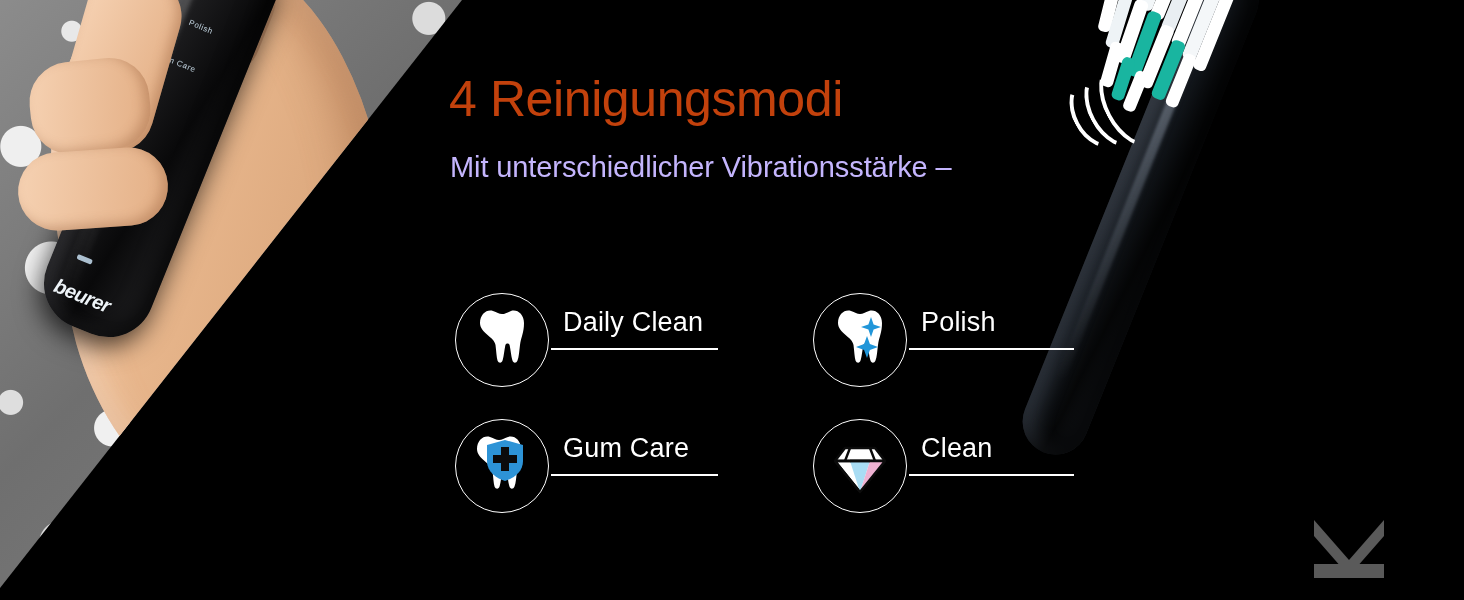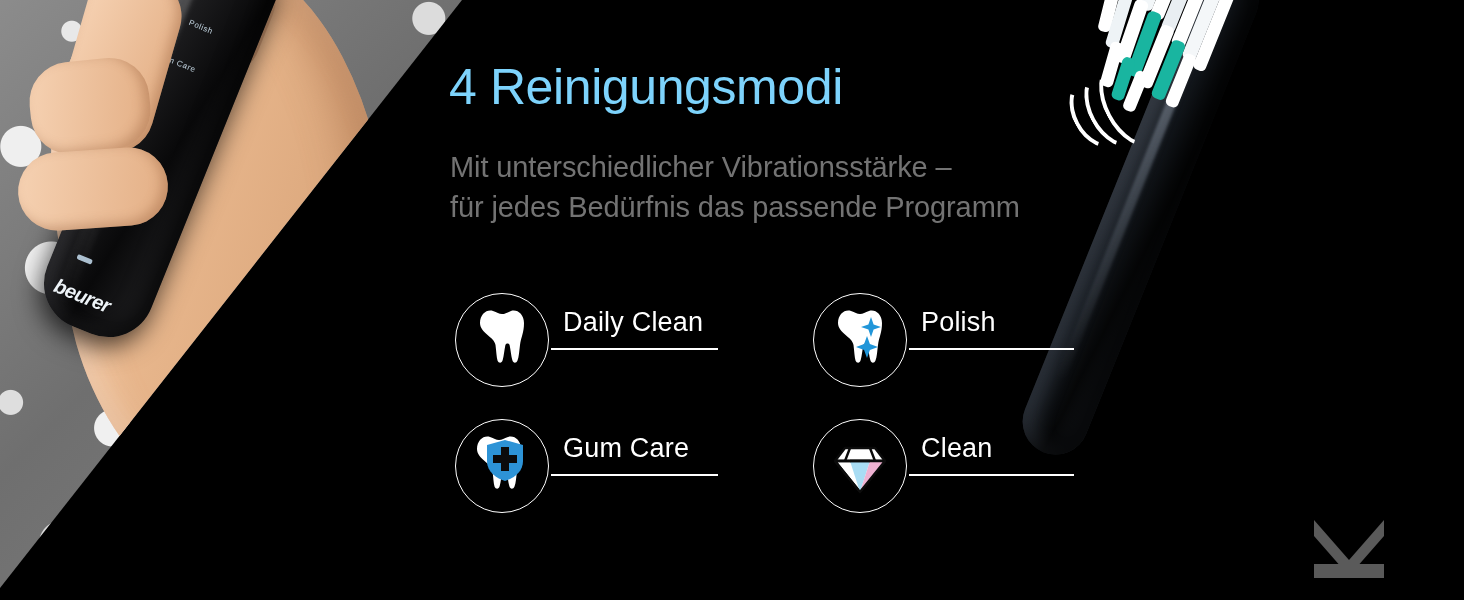--- a/index.html
+++ b/index.html
@@ -123,27 +123,27 @@
     position:absolute;border:4px solid #ffffff;border-radius:50%;
     border-right-color:transparent;border-top-color:transparent;border-bottom-color:transparent;
     transform:rotate(-28deg);
   }
   .a1{left:34px;top:-2px;width:50px;height:86px;}
   .a2{left:18px;top:6px;width:50px;height:78px;}
   .a3{left:2px;top:14px;width:50px;height:70px;}
 
   
   .headline{
-    position:absolute;left:449px;top:58px;
-    color:#7dd3fc;font-size:50px;font-weight:300;letter-spacing:-0.4px;
+    position:absolute;left:449px;top:70px;
+    color:#c2410c;font-size:50px;font-weight:300;letter-spacing:-0.4px;
     font-family:"Liberation Sans",sans-serif;white-space:nowrap;
   }
   .subtitle{
     position:absolute;left:450px;top:147px;
-    color:#737373;font-size:29px;font-weight:300;line-height:40px;
+    color:#c4b5fd;font-size:29px;font-weight:300;line-height:40px;
     letter-spacing:-0.1px;font-family:"Liberation Sans",sans-serif;white-space:nowrap;
   }
 
   
   .mode{position:absolute;height:100px;}
   .mode-circle{
     position:absolute;left:0;top:0;width:94px;height:94px;border-radius:50%;
     border:1.6px solid #ffffff;box-sizing:border-box;
   }
   .mode-rule{
@@ -216,21 +216,20 @@
   <div class="arcs">
     <div class="arc a1"></div>
     <div class="arc a2"></div>
     <div class="arc a3"></div>
   </div>
 
   <div class="headline">4 Reinigungsmodi</div>
 
   <div class="subtitle">
     <div>Mit unterschiedlicher Vibrationsstärke –</div>
-    <div>für jedes Bedürfnis das passende Programm</div>
   </div>
 
   <div class="mode" style="left:455px;top:293px;">
     <div class="mode-circle"></div>
     <div class="glyph">
       <svg width="94" height="94" viewBox="0 0 94 94">
         <path d="M25 30c0-9 7-14 13-12 4 1.5 6 3 9 3s5-1.5 9-3c6-2 13 3 13 12 0 10-3 14-4 22-.8 6-1 12-2.5 15.5-1.3 3-4.2 3-5.2-.4-1.2-4-1.6-10-2.6-14.6-.6-2.6-3.8-2.6-4.4 0-1 4.6-1.4 10.6-2.6 14.6-1 3.4-3.9 3.4-5.2.4C41.5 64 41.3 58 40.5 52 39.5 44 25 40 25 30z" fill="#ffffff"></path>
       </svg>
     </div>
     <div class="mode-rule" style="width:167px;"></div>

